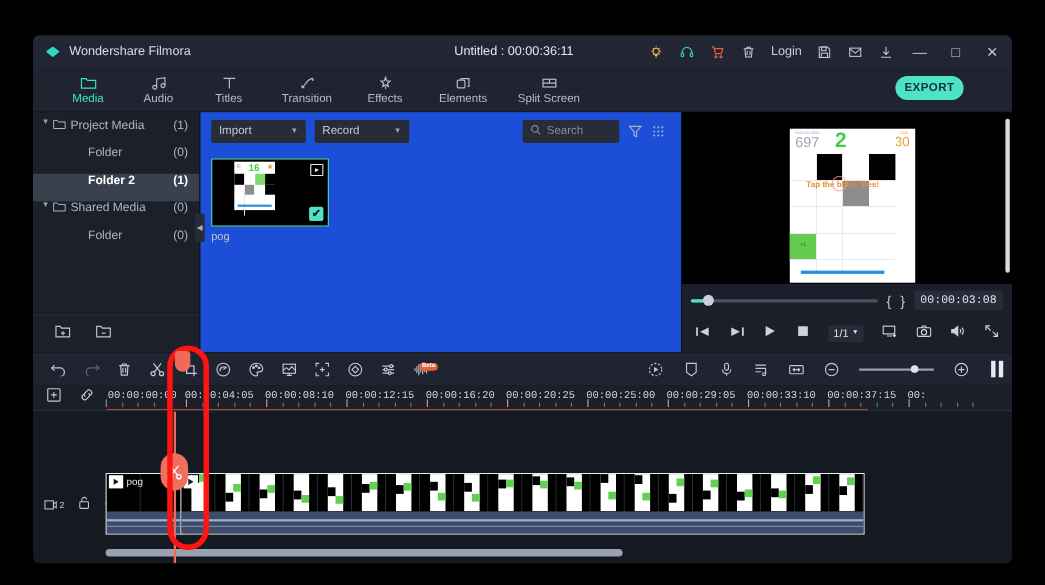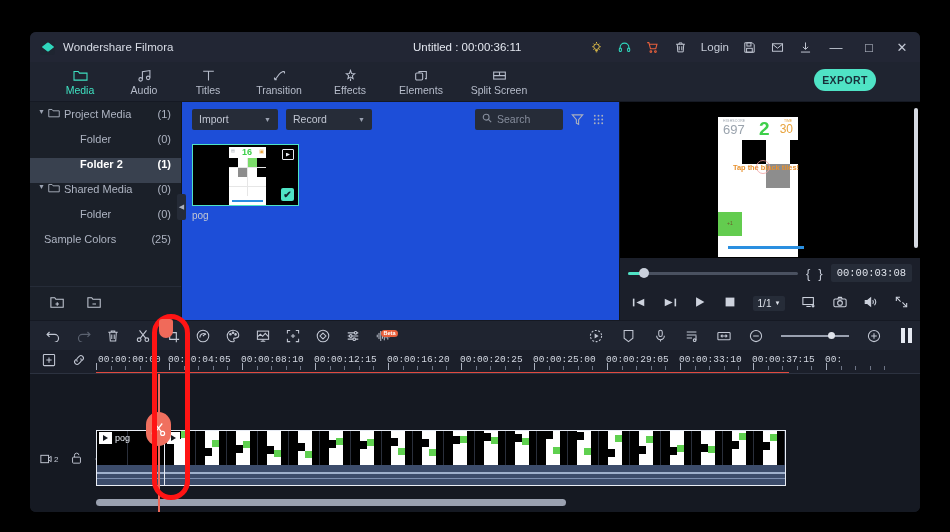--- a/index.html
+++ b/index.html
@@ -409,24 +409,20 @@
           <span class="cnt">(0)</span>
         </div>
 
         <div class="side-row indent">
           <span class="caret"></span>
           <span class="fic"></span>
           <span class="lbl">Folder</span>
           <span class="cnt">(0)</span>
         </div>
 
-        <div class="side-row" style="padding-left:14px">
-          <span class="lbl">Sample Colors</span>
-          <span class="cnt">(25)</span>
-        </div>
       </div>
 
       <div class="side-foot">
         <span>
           <svg width="15" height="13" viewBox="0 0 17 14" fill="none" stroke="#c2c7d3" stroke-width="1.2">
             <path d="M1 12.4V1.6h4.4l1.2 1.7H15v9.1z"></path>
               <path d="M8.2 6.6v4M6.2 8.6h4" stroke="#c2c7d3"></path>
           </svg>
         </span>
         <span>
@@ -475,21 +471,21 @@
               <circle cx="7" cy="11" r="1"></circle>
               <circle cx="11" cy="11" r="1"></circle>
           </svg>
         </span>
       </div>
 
       <div class="media-grid">
         <div class="thumb-wrap">
           <div class="thumb">
 
-            <div class="game" style="position:absolute;left:36px;top:2px;width:37px;height:58px;">
+            <div class="game" style="position:absolute;left:20px;top:2px;width:37px;height:44px;">
               <div style="position:absolute;left:2px;top:1px;font-size:4px;color:#9aa3ad;">▤</div>
               <div style="position:absolute;left:13px;top:0px;font-size:9px;color:#3ecf4a;font-weight:bold;line-height:10px;">16</div>
               <div style="position:absolute;right:2px;top:1px;font-size:5px;color:#e8a33c;">▣</div>
               <div style="position:absolute;left:0;top:11px;width:37px;height:38px;">
                 <div style="position:absolute;left:0;top:0;width:9.2px;height:9.5px;background:#000;"></div>
                 <div style="position:absolute;left:18.5px;top:0;width:9.2px;height:9.5px;background:#7bdc6a;"></div>
                 <div style="position:absolute;left:27.7px;top:0;width:9.2px;height:9.5px;background:#000;"></div>
                 <div style="position:absolute;left:9.2px;top:9.5px;width:9.2px;height:9.5px;background:#8d8d8d;"></div>
                 <div style="position:absolute;left:27.7px;top:9.5px;width:9.2px;height:9.5px;background:#000;"></div>
                 <div style="position:absolute;inset:0;background:
@@ -502,21 +498,21 @@
             <div class="chk">✔</div>
           </div>
           <div class="thumb-name">pog</div>
         </div>
       </div>
     </div>
 
     <div class="preview">
       <div class="preview-stage">
 
-        <div class="game" style="position:absolute;left:98px;top:15px;width:80px;height:140px;">
+        <div class="game" style="position:absolute;left:98px;top:15px;width:114px;height:140px;">
           <div style="position:absolute;left:5px;top:2px;font-size:3.4px;color:#9aa3ad;letter-spacing:.2px;">HIGHSCORE</div>
           <div style="position:absolute;left:5px;top:6px;font-size:13px;color:#9aa3ad;line-height:13px;">697</div>
           <div style="position:absolute;left:41px;top:2px;font-size:19px;color:#3ecf4a;font-weight:bold;line-height:19px;">2</div>
           <div style="position:absolute;right:6px;top:2px;font-size:3.4px;color:#e8a33c;">TIME</div>
           <div style="position:absolute;right:5px;top:6px;font-size:12px;color:#e8a33c;line-height:12px;margin-left:16px;">30</div>
 
           <div style="position:absolute;left:0;top:23px;width:96px;height:107px;">
             <div style="position:absolute;left:24px;top:0;width:24px;height:24px;background:#000;"></div>
             <div style="position:absolute;left:72px;top:0;width:24px;height:24px;background:#000;"></div>
             <div style="position:absolute;left:48px;top:24px;width:24px;height:24px;background:#8d8d8d;"></div>

